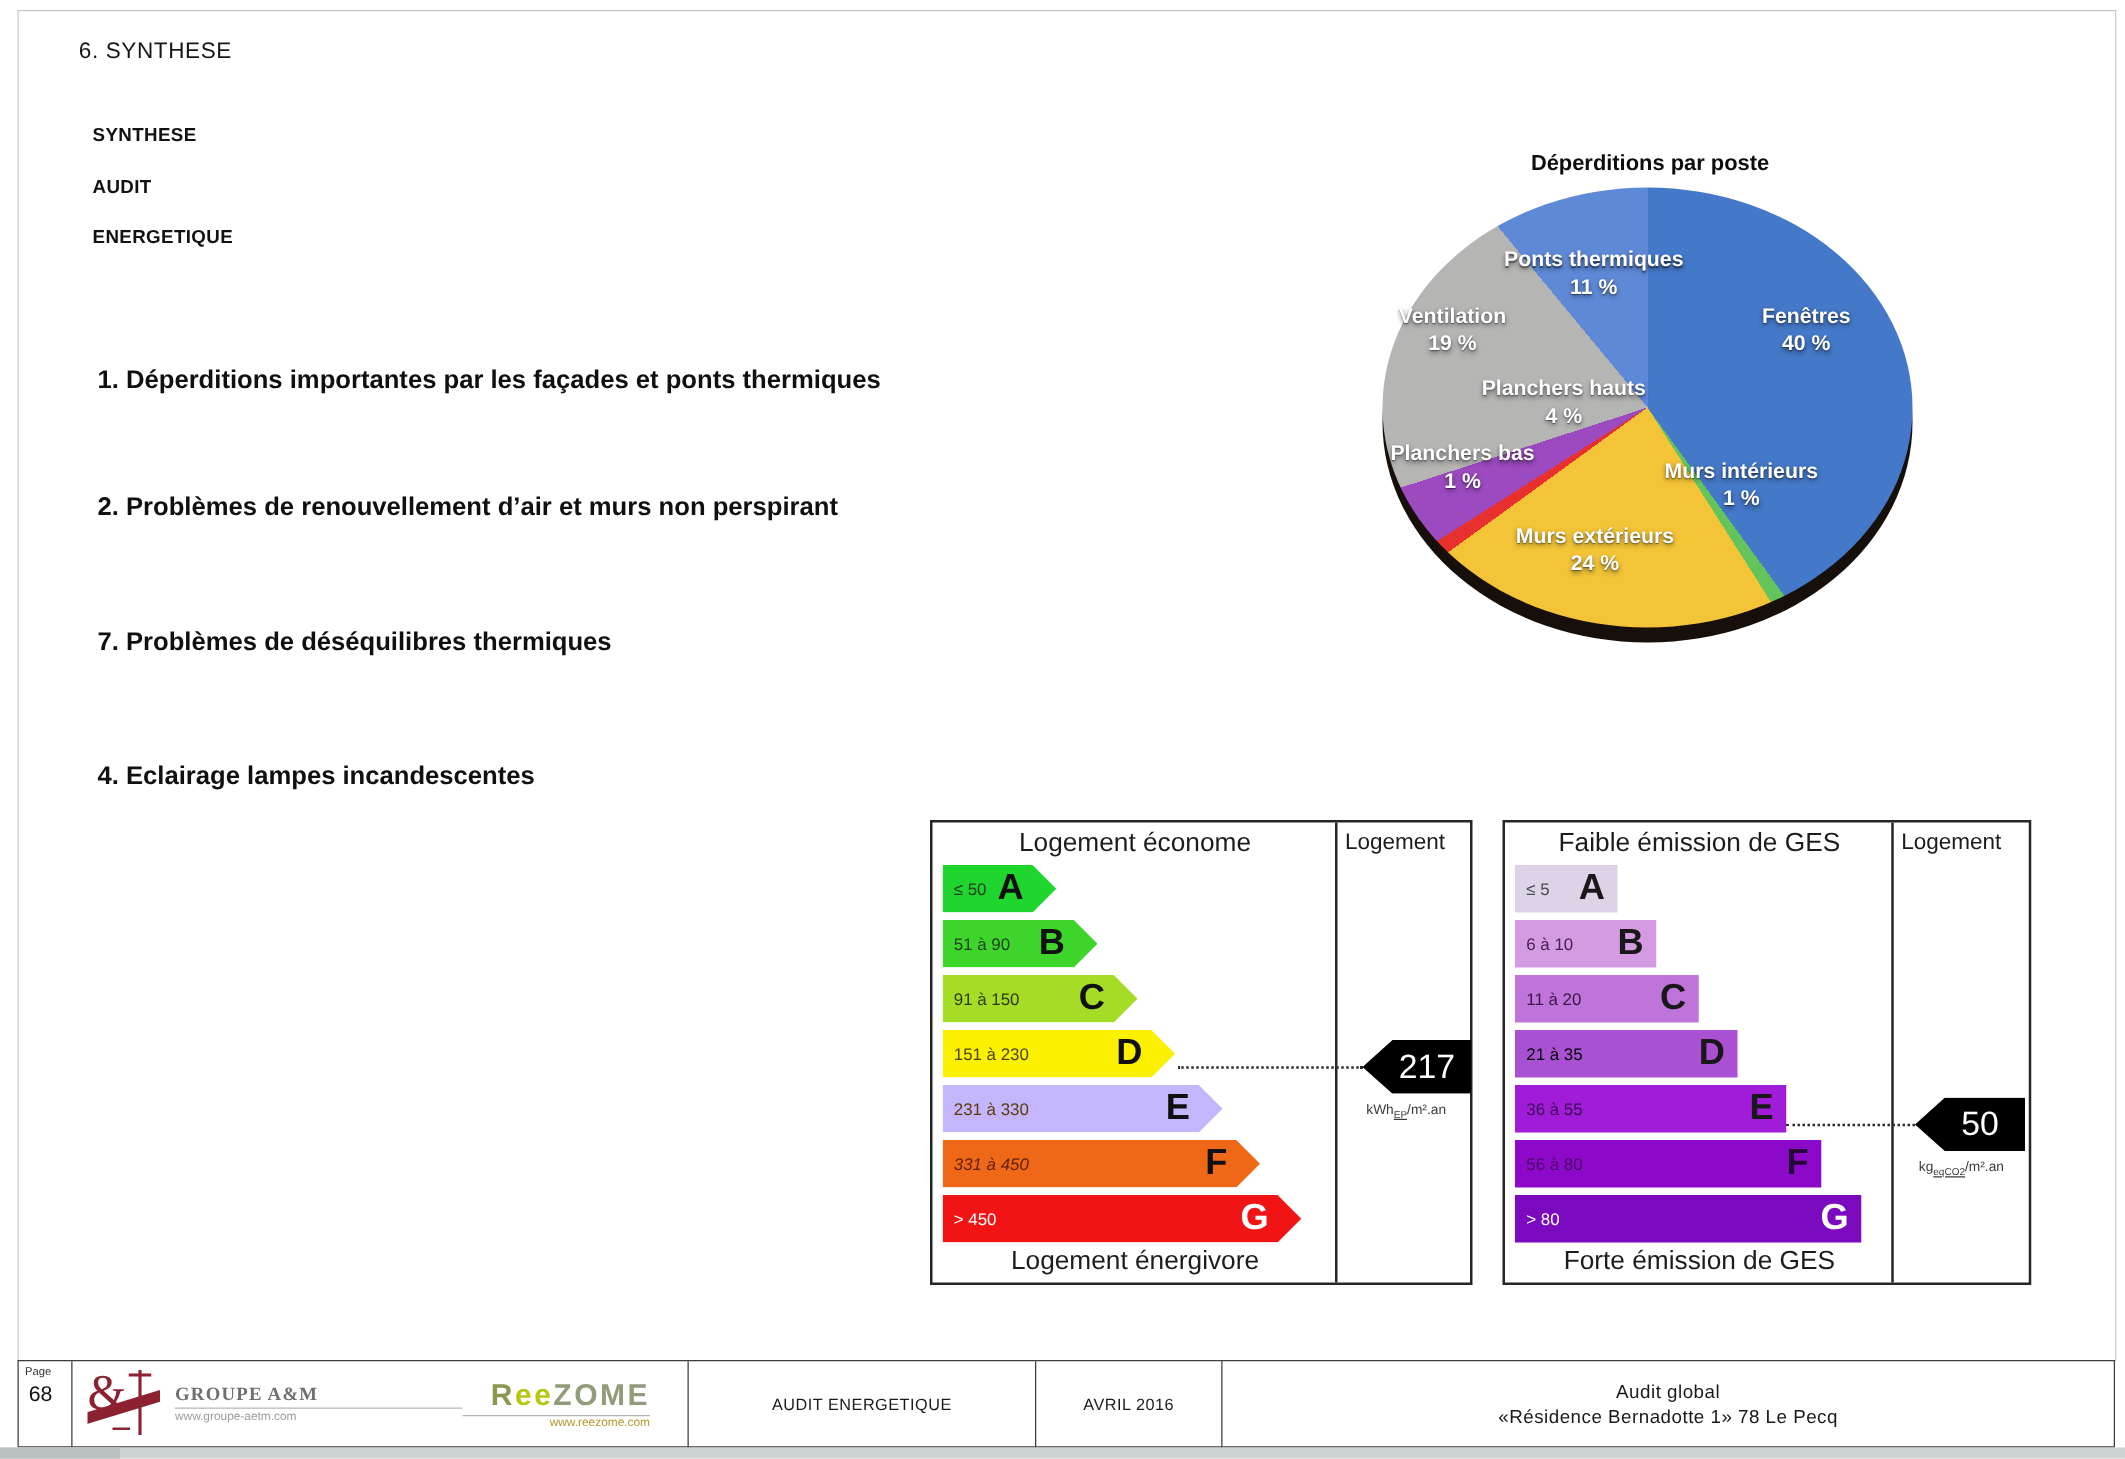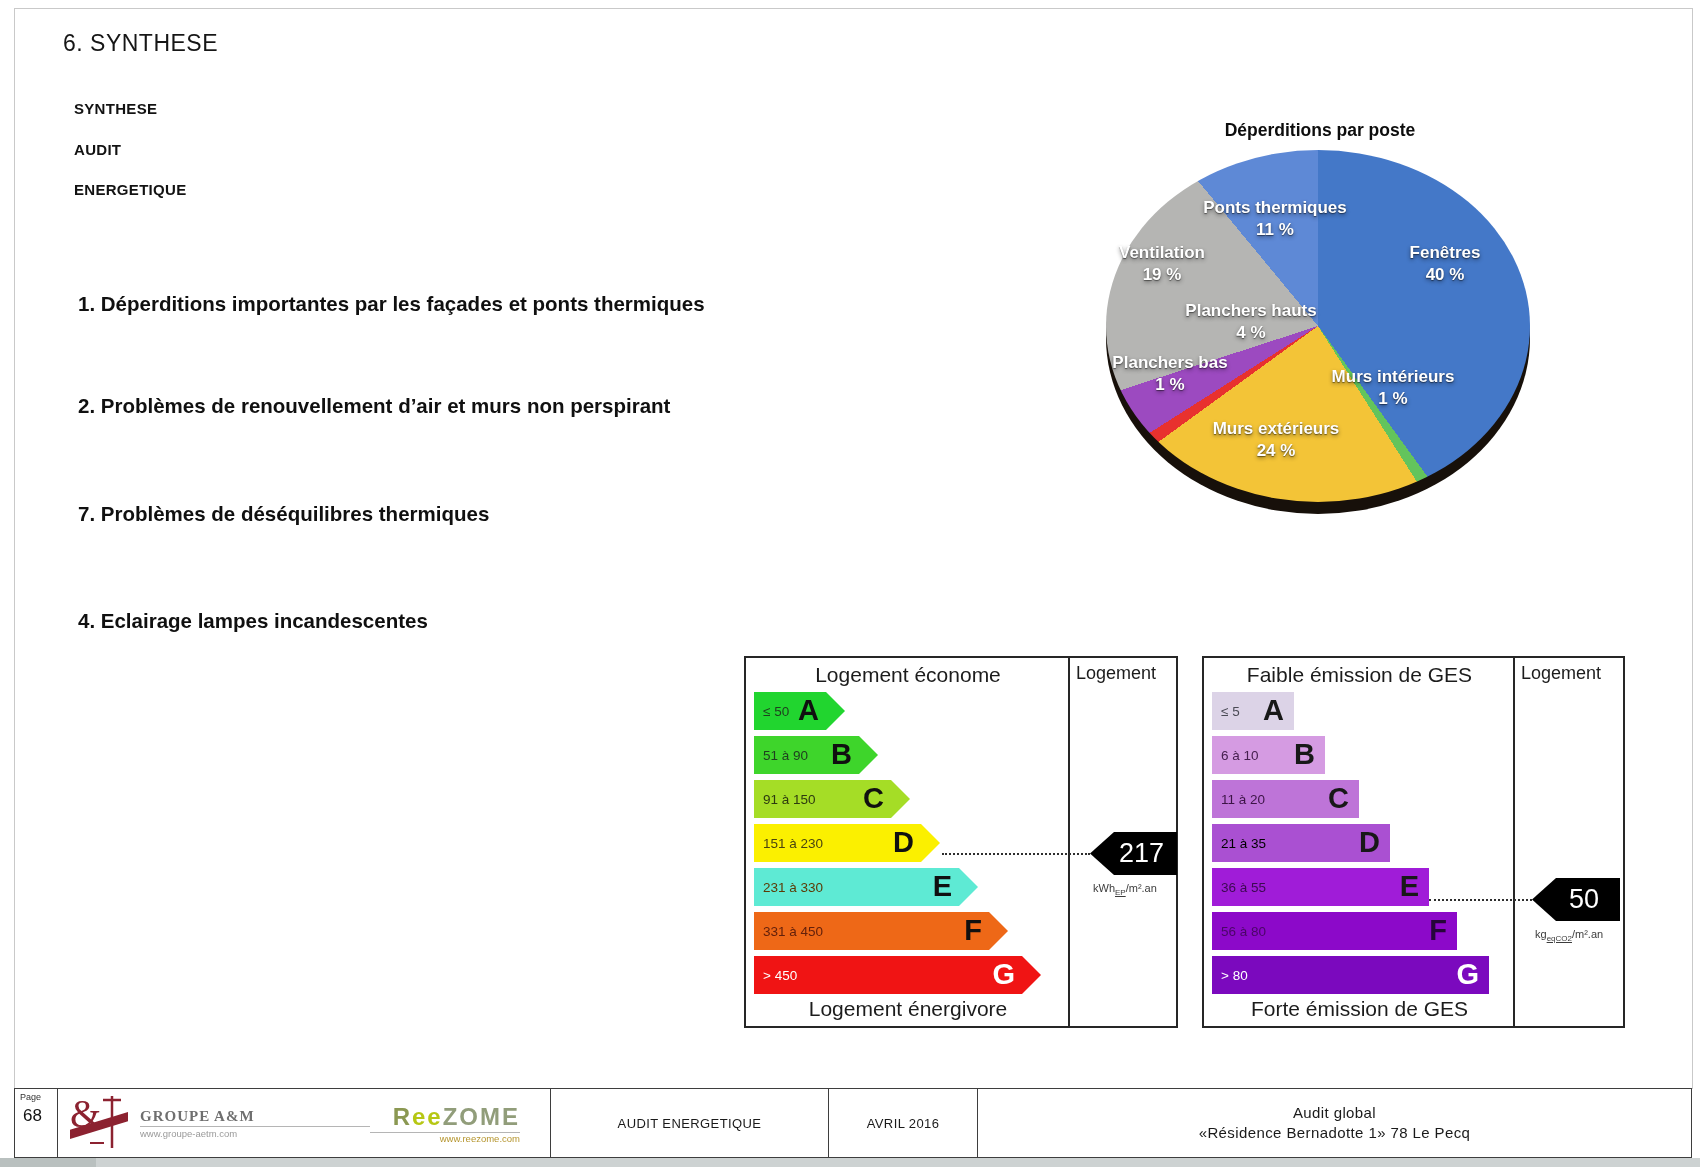--- a/index.html
+++ b/index.html
@@ -5,21 +5,21 @@
   html,body{margin:0;padding:0;}
   body{
     width:1700px;height:1167px;position:relative;overflow:hidden;
     background:#ffffff;font-family:"Liberation Sans",sans-serif;color:#111;
   }
   .abs{position:absolute;}
   
   .frame{position:absolute;left:14px;top:8px;width:1677px;height:1080px;
     border-left:1px solid #c9c9c9;border-top:1px solid #c9c9c9;border-right:1px solid #c9c9c9;}
   
-  .section-title{left:63px;top:30px;font-size:23px;letter-spacing:.5px;color:#161616;}
+  .section-title{left:63px;top:30px;font-size:18px;letter-spacing:.5px;color:#161616;}
   .side-line{left:74px;font-size:15px;font-weight:bold;color:#121212;letter-spacing:.3px;}
   .finding{left:78px;font-size:20.5px;font-weight:bold;color:#101010;}
   
   .pie-wrap{left:1100px;top:112px;width:440px;height:420px;}
   .pie-title{position:absolute;top:8px;left:0;width:100%;text-align:center;
     font-size:17.5px;font-weight:bold;color:#0d0d0d;}
   .pie-shadow{position:absolute;left:6px;top:50px;width:424px;height:352px;border-radius:50%;background:#17100a;}
   .pie-ellipse{position:absolute;left:6px;top:38px;width:424px;height:352px;border-radius:50%;}
   .pie-labels{position:absolute;left:0;top:0;width:100%;height:100%;}
   .pie-label{position:absolute;transform:translate(-50%,-50%);text-align:center;
@@ -141,28 +141,28 @@
           <span class="letter" style="color: rgb(16, 16, 16); right: 26px;">C</span>
         </div>
       </div>
       <div class="scale-row">
         <div class="scale-bar arrow" style="width: 186px; background: rgb(251, 240, 0);">
           <span class="range" style="color: rgb(74, 68, 16);">151 à 230</span>
           <span class="letter" style="color: rgb(16, 16, 16); right: 26px;">D</span>
         </div>
       </div>
       <div class="scale-row">
-        <div class="scale-bar arrow" style="width: 224px; background: #5eead4;">
+        <div class="scale-bar arrow" style="width: 224px; background: #c4b5fd;">
           <span class="range" style="color: rgb(92, 58, 6);">231 à 330</span>
           <span class="letter" style="color: rgb(16, 16, 16); right: 26px;">E</span>
         </div>
       </div>
       <div class="scale-row">
         <div class="scale-bar arrow" style="width: 254px; background: rgb(238, 104, 23);">
-          <span class="range" style="color: rgb(99, 32, 11);">331 à 450</span>
+          <span class="range" style="color: rgb(99, 32, 11); font-style: italic;">331 à 450</span>
           <span class="letter" style="color: rgb(16, 16, 16); right: 26px;">F</span>
         </div>
       </div>
       <div class="scale-row">
         <div class="scale-bar arrow" style="width: 287px; background: rgb(240, 20, 20);">
           <span class="range" style="color: rgb(255, 255, 255);">&gt; 450</span>
           <span class="letter" style="color: rgb(255, 255, 255); right: 26px;">G</span>
         </div>
       </div>
     </div>

